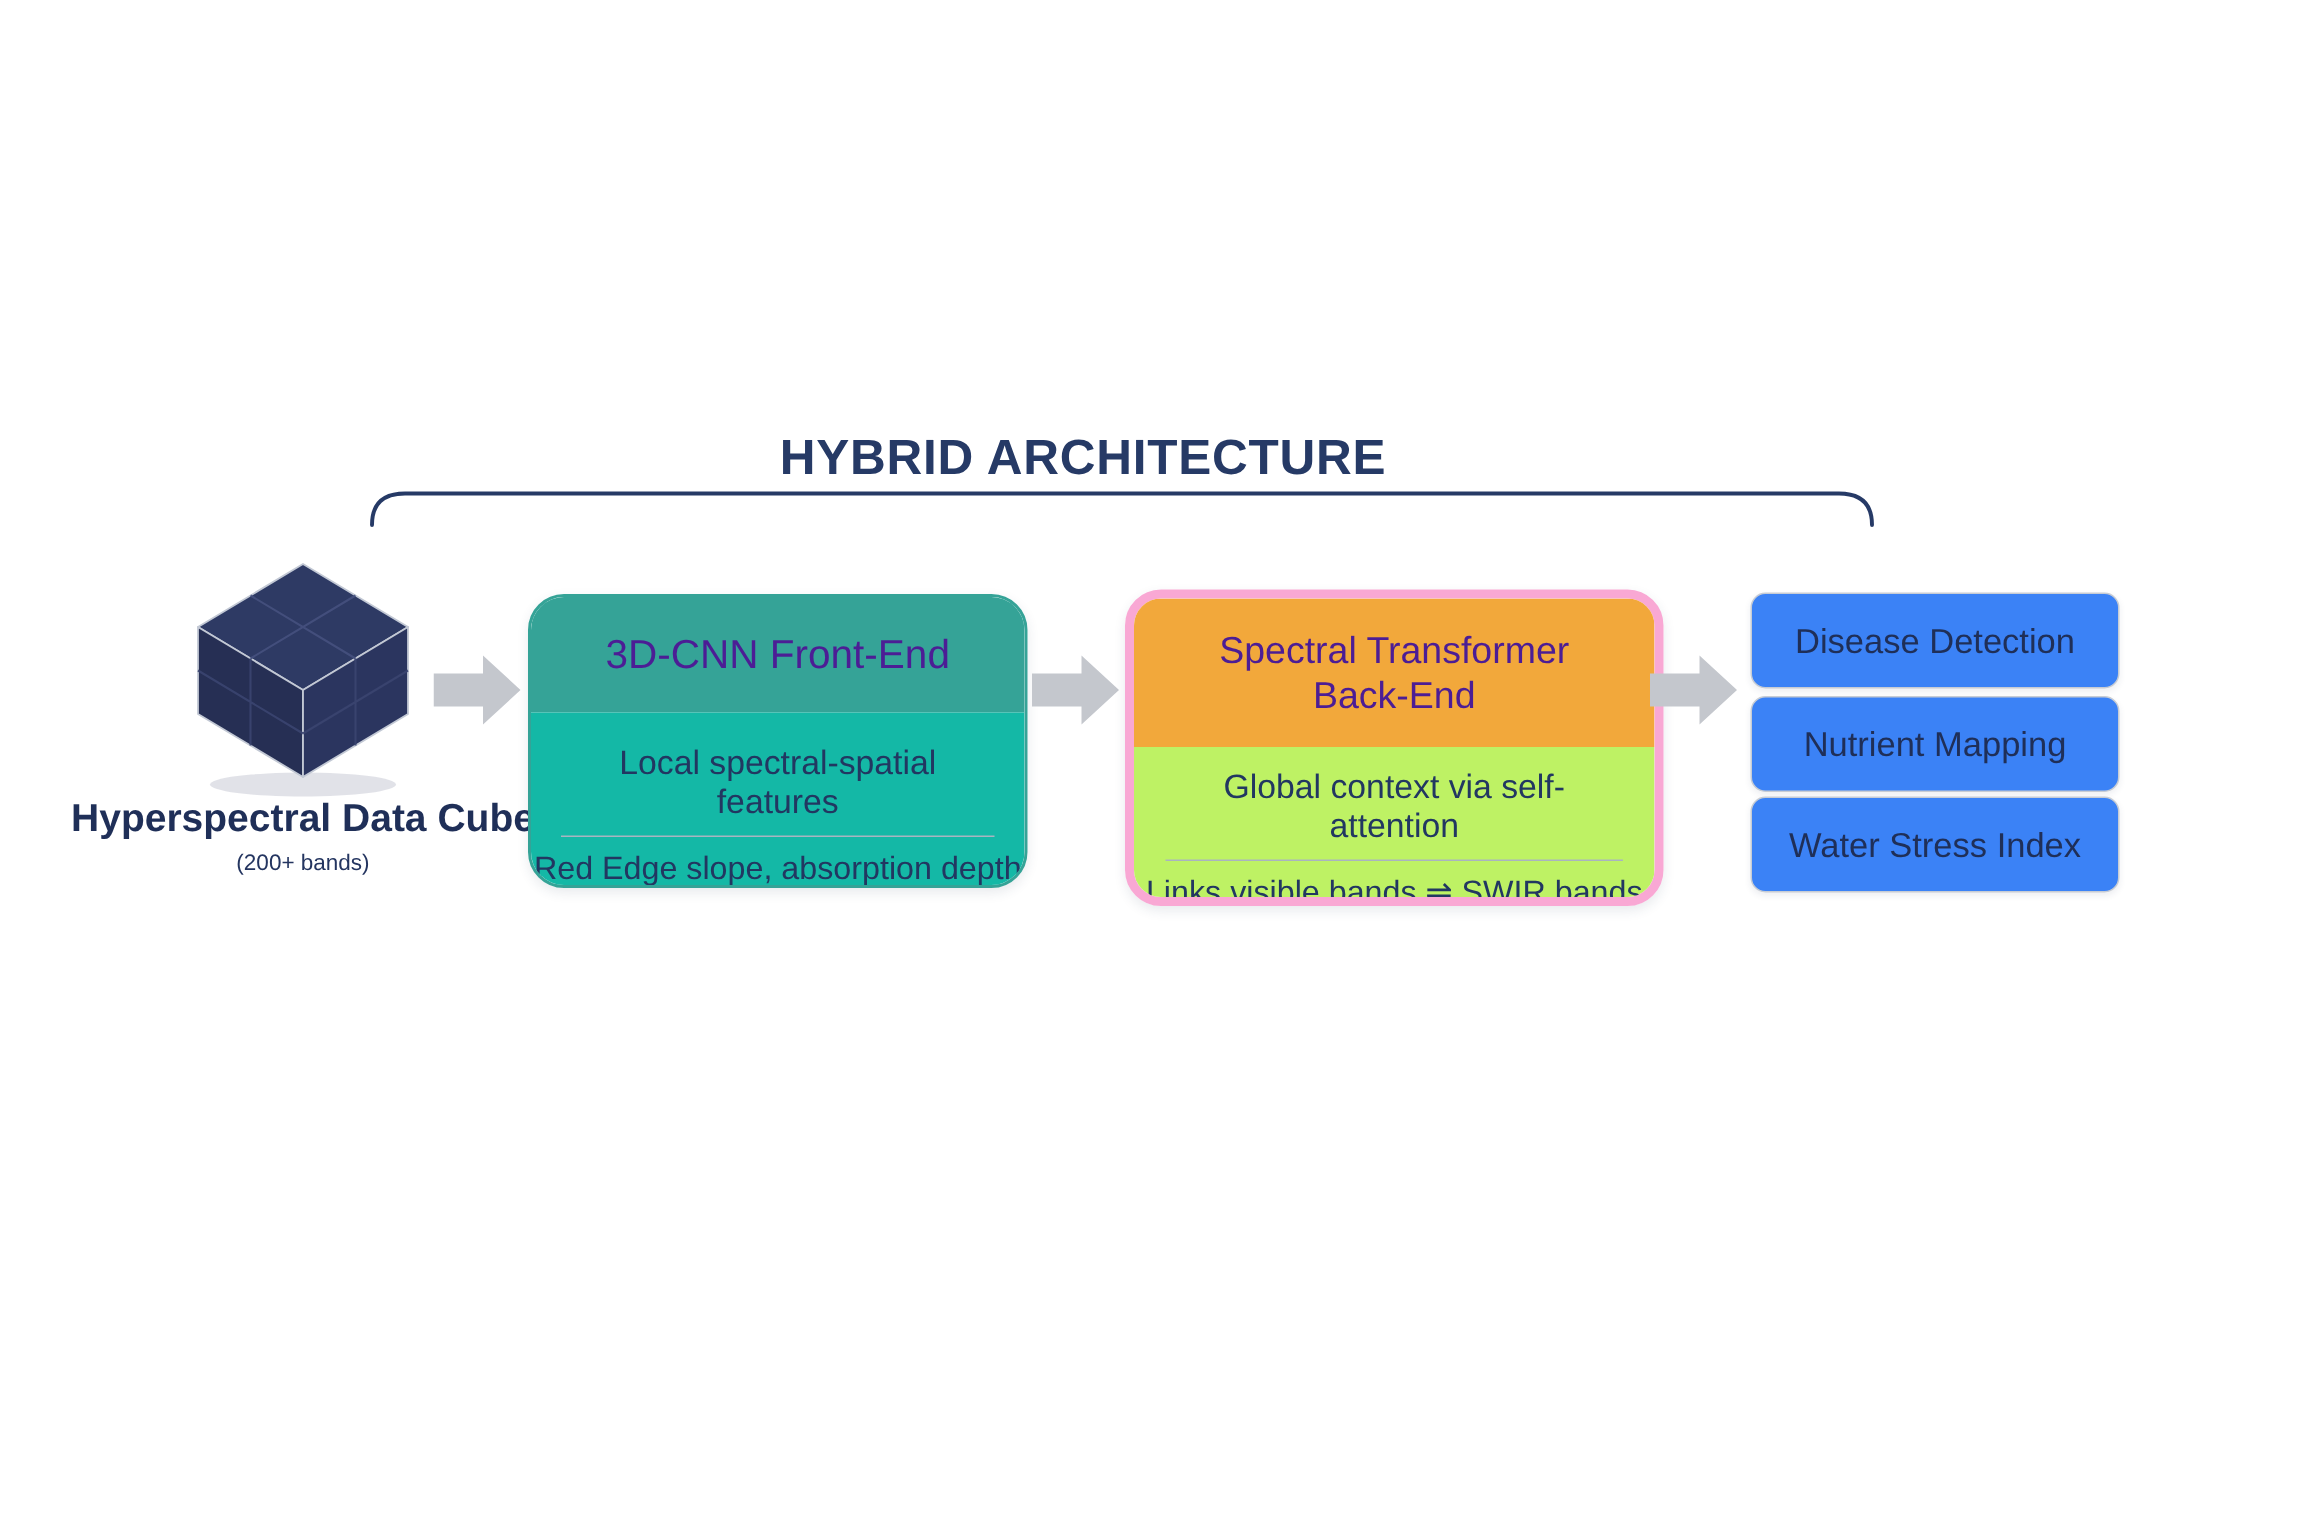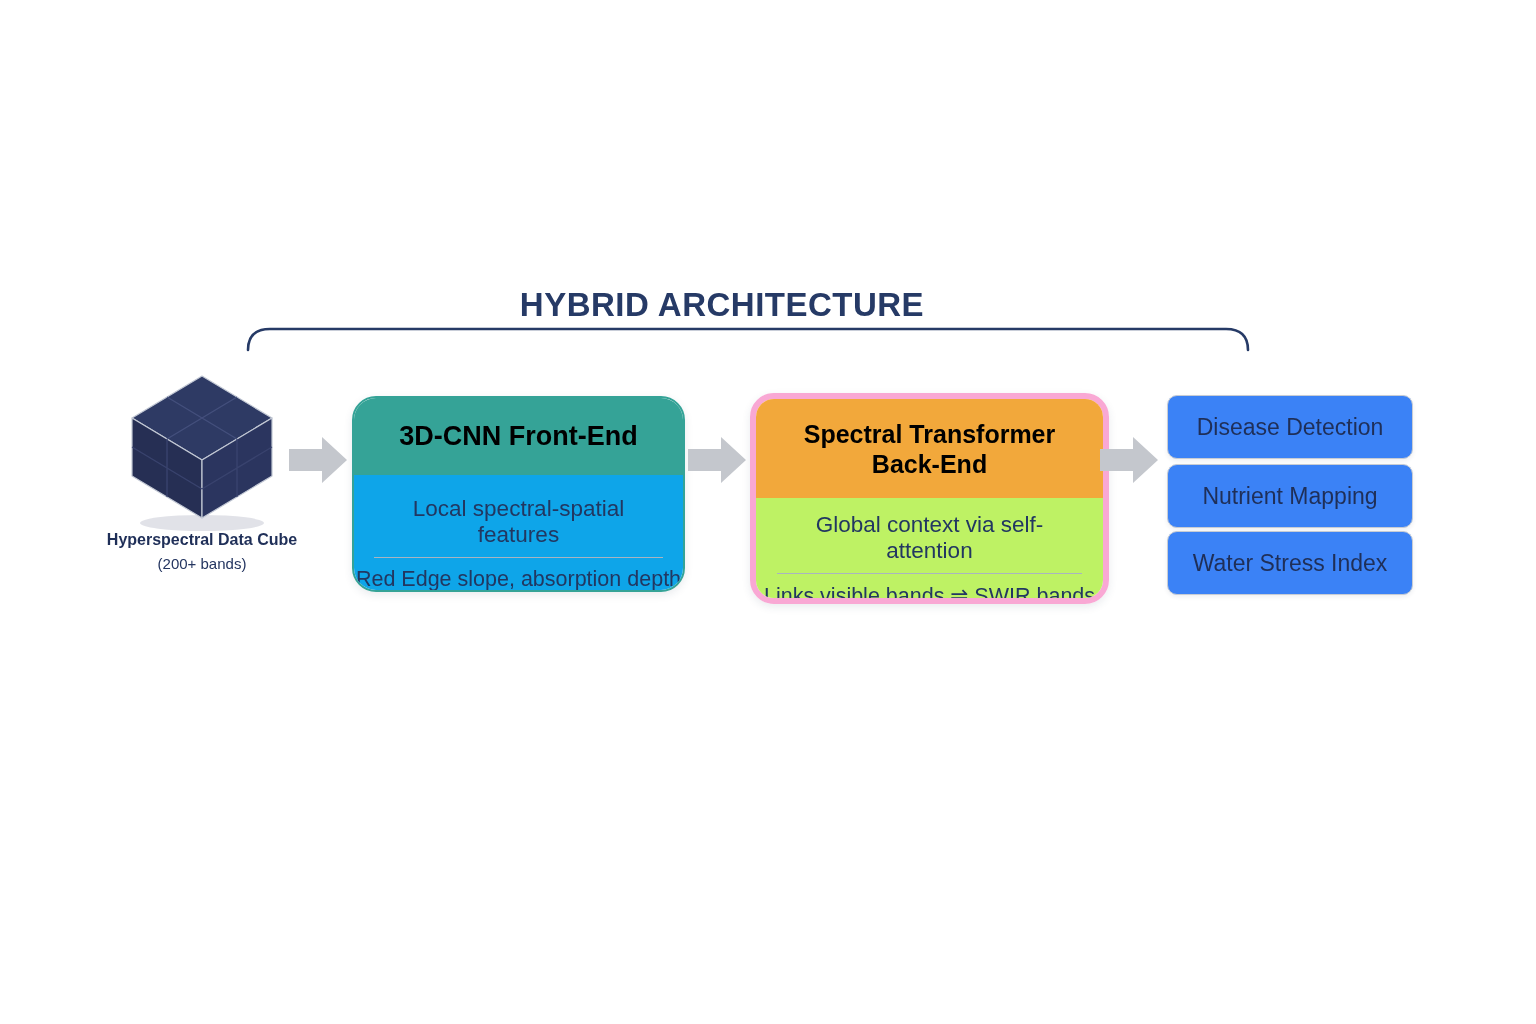--- a/index.html
+++ b/index.html
@@ -40,21 +40,21 @@
   }
   .input-label {
     position: absolute;
     left: 30px;
     top: 530px;
     width: 344px;
     text-align: center;
     color: #1F2F58;
   }
   .input-label .main {
-    font-size: 16px;
+    font-size: 26px;
     font-weight: 700;
     line-height: 1.2;
   }
   .input-label .sub {
     font-size: 15px;
     font-weight: 400;
     margin-top: 6px;
     color: #243560;
   }
   
@@ -66,22 +66,22 @@
     position: absolute;
     border-radius: 24px;
     overflow: hidden;
     box-shadow: 0 3px 8px rgba(40, 55, 90, 0.10);
   }
   .stage-box .header {
     display: flex;
     align-items: center;
     justify-content: center;
     text-align: center;
-    color: #000000;
-    font-weight: 700;
+    color: #4c1d95;
+    font-weight: 400;
     line-height: 1.2;
   }
   .stage-box .body {
     padding-top: 13px;
   }
   .stage-line {
     text-align: center;
     color: #223761;
   }
   .stage-line.first {
@@ -101,21 +101,21 @@
     width: 329px;
     height: 192px;
     border: 2px solid #35A397;
   }
   .stage-cnn .header {
     height: 77px;
     background: #35A397;
     font-size: 27px;
   }
   .stage-cnn .body {
-    background: #0ea5e9;
+    background: #14b8a6;
     height: 111px;
   }
   .stage-transformer {
     left: 750px;
     top: 393px;
     width: 347px;
     height: 199px;
     border: 6px solid #f9a8d4;
   }
   .stage-transformer .header {

